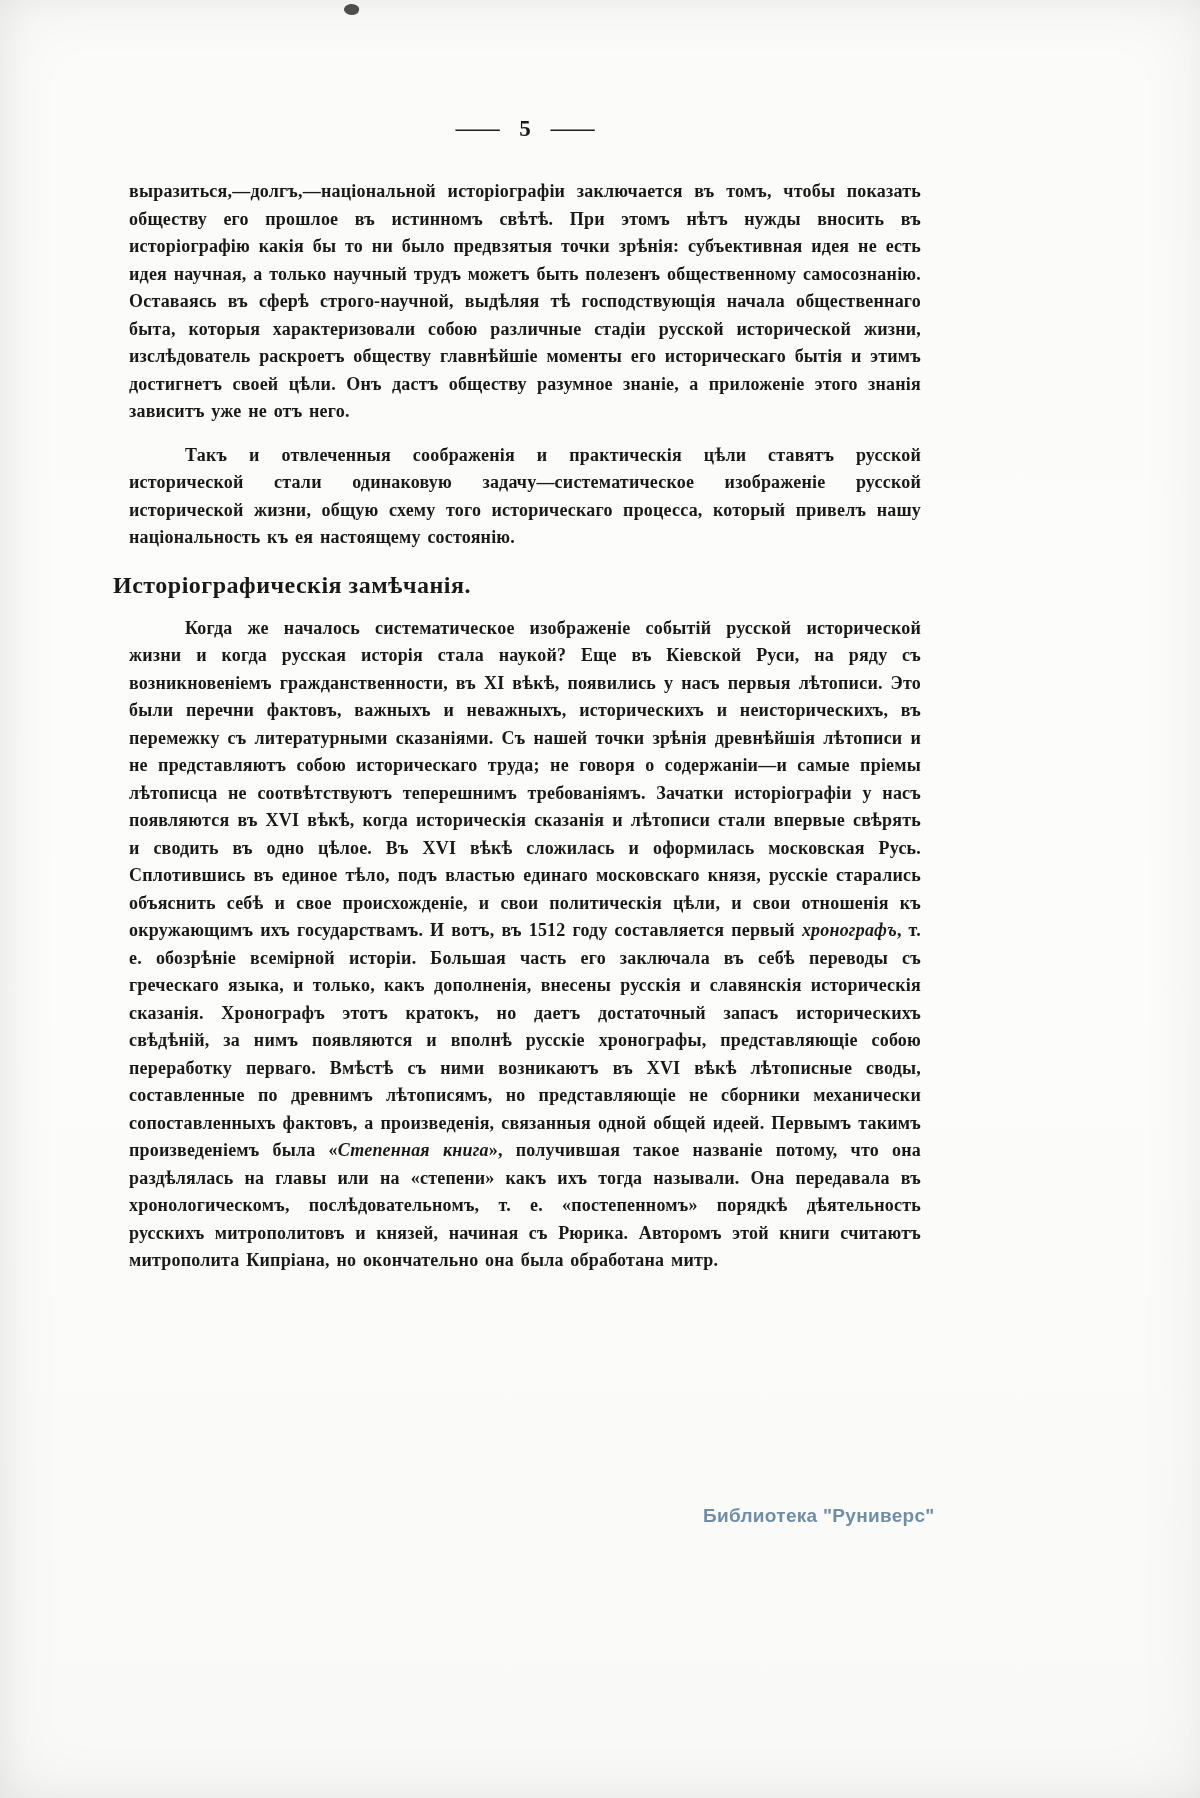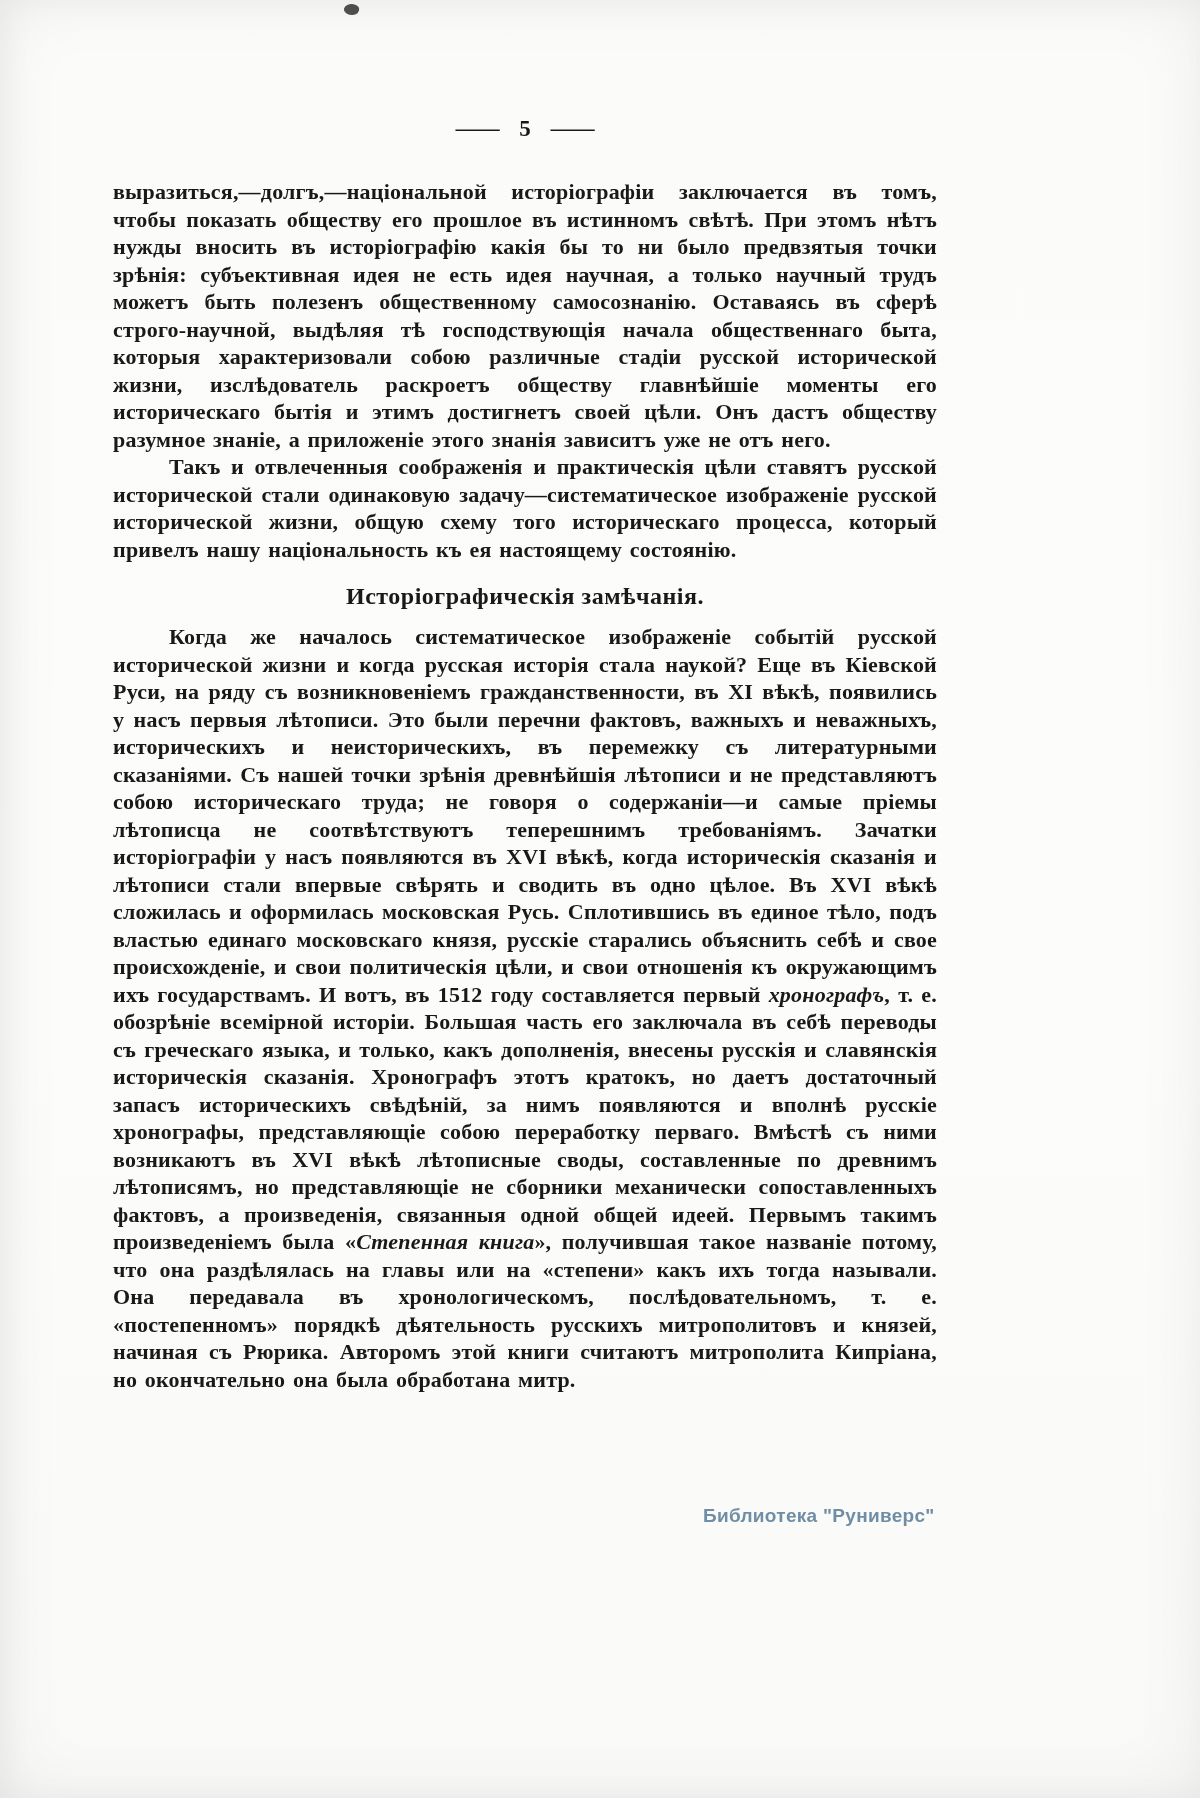--- a/index.html
+++ b/index.html
@@ -32,37 +32,37 @@
     gap: 30px;
     font-size: 23px;
     font-weight: bold;
     margin-bottom: 36px;
   }
   .pn-dash {
     display: inline-block;
     transform: scaleX(1.9);
   }
   .para {
-    margin: 0;
-    font-size: 22px;
+    margin: 16px;
+    font-size: 18px;
     line-height: 27.5px;
     font-weight: bold;
     text-align: justify;
     text-indent: 56px;
     word-spacing: 2px;
     letter-spacing: 0.2px;
   }
   .para.no-indent {
     text-indent: 0;
   }
   .heading {
     margin: 20px 0 13px 0;
     font-size: 24px;
     font-weight: bold;
-    text-align: center;
+    text-align: left;
     letter-spacing: 0.5px;
   }
   .it {
     font-style: italic;
   }
   .watermark {
     position: absolute;
     left: 703px;
     top: 1505px;
     font-family: "Liberation Sans", sans-serif;

